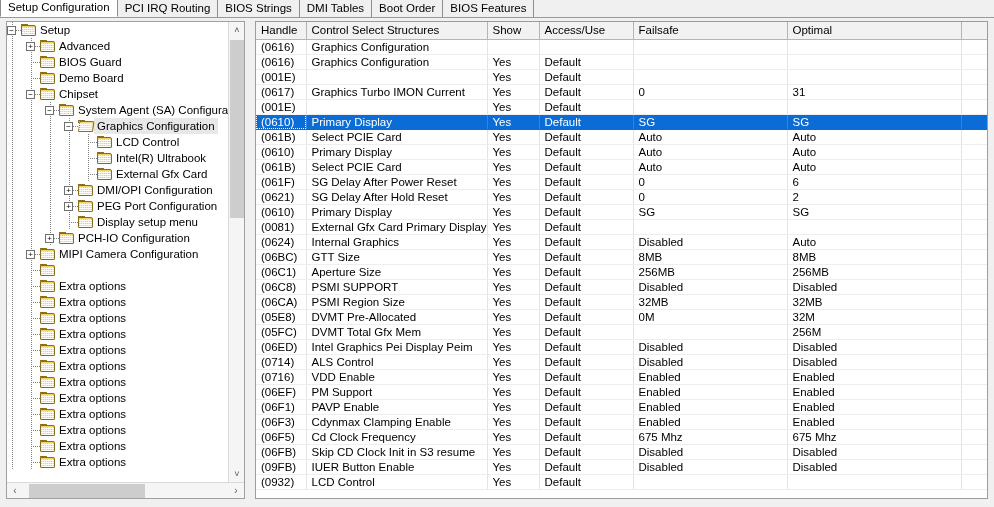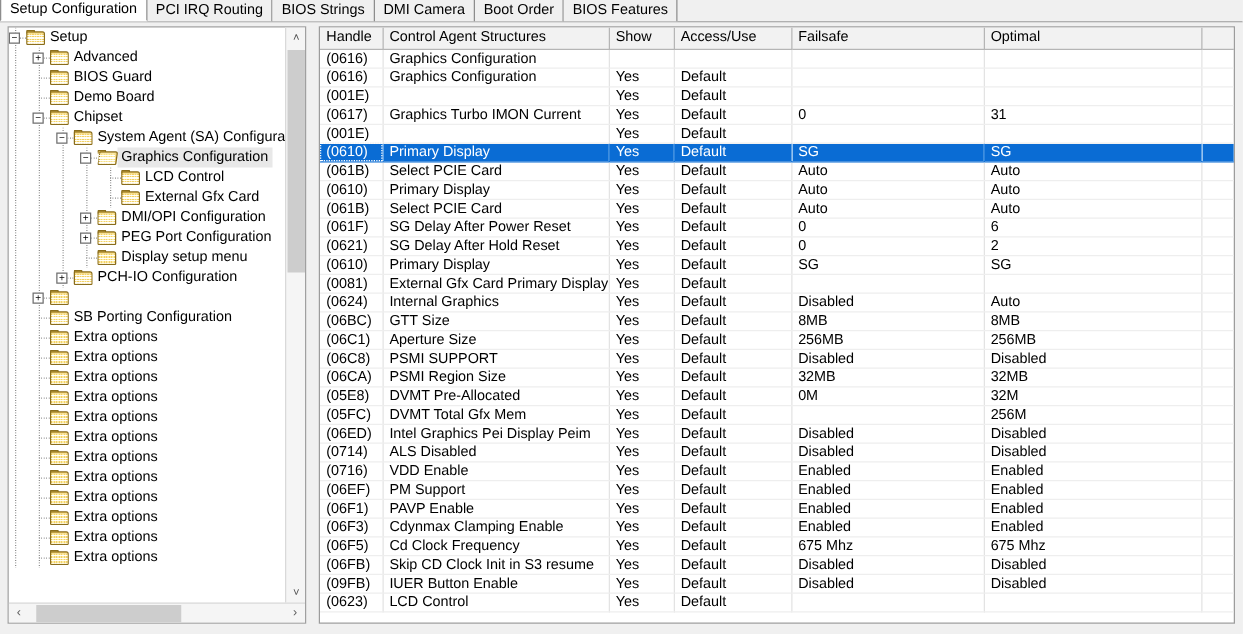--- a/index.html
+++ b/index.html
@@ -190,21 +190,21 @@
   .col-optimal  { width: 174px; }
   .col-pad      { width: 26px; }
 </style>
 </head>
 <body>
 
 <div id="tabbar">
     <div class="tab active">Setup Configuration</div>
     <div class="tab">PCI IRQ Routing</div>
     <div class="tab">BIOS Strings</div>
-    <div class="tab">DMI Camera</div>
+    <div class="tab">DMI Tables</div>
     <div class="tab">Boot Order</div>
     <div class="tab">BIOS Features</div>
   </div>
 
 <div id="workspace">
 
   <div id="treepane">
     <div id="treeclip">
         <div class="tnode">
           <div class="guide" style="left: 5px;"></div>
@@ -318,20 +318,35 @@
           <div class="guide" style="left: 43px;"></div>
           <div class="guide" style="left: 62px;"></div>
           <div class="guide" style="left: 81px;"></div>
           <div class="dash" style="left: 81px; width: 9px;"></div>
           <div style="width: 90px; flex: 0 0 90px; height: 1px;"></div>
           <div class="folder">
             <div class="tab-top"></div>
             <div class="back"></div>
             <div class="hatch"></div>
           </div>
+          <span class="glabel">Intel(R) Ultrabook</span>
+        </div>
+        <div class="tnode">
+          <div class="guide" style="left: 5px;"></div>
+          <div class="guide" style="left: 24px;"></div>
+          <div class="guide" style="left: 43px;"></div>
+          <div class="guide" style="left: 62px;"></div>
+          <div class="guide" style="left: 81px;"></div>
+          <div class="dash" style="left: 81px; width: 9px;"></div>
+          <div style="width: 90px; flex: 0 0 90px; height: 1px;"></div>
+          <div class="folder">
+            <div class="tab-top"></div>
+            <div class="back"></div>
+            <div class="hatch"></div>
+          </div>
           <span class="glabel">External Gfx Card</span>
         </div>
         <div class="tnode">
           <div class="guide" style="left: 5px;"></div>
           <div class="guide" style="left: 24px;"></div>
           <div class="guide" style="left: 43px;"></div>
           <div class="guide" style="left: 62px;"></div>
           <div class="dash" style="left: 62px; width: 9px;"></div>
           <div class="expander" style="left: 57px;">+</div>
           <div style="width: 71px; flex: 0 0 71px; height: 1px;"></div>
@@ -389,32 +404,32 @@
           <div class="guide" style="left: 5px;"></div>
           <div class="guide" style="left: 24px;"></div>
           <div class="dash" style="left: 24px; width: 9px;"></div>
           <div class="expander" style="left: 19px;">+</div>
           <div style="width: 33px; flex: 0 0 33px; height: 1px;"></div>
           <div class="folder">
             <div class="tab-top"></div>
             <div class="back"></div>
             <div class="hatch"></div>
           </div>
-        </div>
-        <div class="tnode">
-          <div class="guide" style="left: 5px;"></div>
-          <div class="guide" style="left: 24px;"></div>
-          <div class="dash" style="left: 24px; width: 9px;"></div>
-          <div style="width: 33px; flex: 0 0 33px; height: 1px;"></div>
-          <div class="folder">
-            <div class="tab-top"></div>
-            <div class="back"></div>
-            <div class="hatch"></div>
-          </div>
-          <span class="glabel">SB Porting Configuration</span>
+          <span class="glabel">MIPI Camera Configuration</span>
+        </div>
+        <div class="tnode">
+          <div class="guide" style="left: 5px;"></div>
+          <div class="guide" style="left: 24px;"></div>
+          <div class="dash" style="left: 24px; width: 9px;"></div>
+          <div style="width: 33px; flex: 0 0 33px; height: 1px;"></div>
+          <div class="folder">
+            <div class="tab-top"></div>
+            <div class="back"></div>
+            <div class="hatch"></div>
+          </div>
         </div>
         <div class="tnode">
           <div class="guide" style="left: 5px;"></div>
           <div class="guide" style="left: 24px;"></div>
           <div class="dash" style="left: 24px; width: 9px;"></div>
           <div style="width: 33px; flex: 0 0 33px; height: 1px;"></div>
           <div class="folder">
             <div class="tab-top"></div>
             <div class="back"></div>
             <div class="hatch"></div>
@@ -575,21 +590,21 @@
           <col class="col-name">
           <col class="col-show">
         <col class="col-access">
           <col class="col-failsafe">
           <col class="col-optimal">
           <col class="col-pad">
       </colgroup>
       <thead>
           <tr id="hdrrow">
             <th>Handle</th>
-            <th>Control Agent Structures</th>
+            <th>Control Select Structures</th>
             <th>Show</th>
             <th>Access/Use</th>
             <th>Failsafe</th>
             <th>Optimal</th>
             <th></th>
           </tr>
         </thead>
       <tbody id="tbody">
           <tr class="row">
             <td class="c0">(0616)</td>
@@ -775,21 +790,21 @@
             <td class="c0">(06ED)</td>
             <td class="c1">Intel Graphics Pei Display Peim</td>
             <td class="c2">Yes</td>
             <td class="c3">Default</td>
             <td class="c4">Disabled</td>
             <td class="c5">Disabled</td>
             <td></td>
           </tr>
           <tr class="row">
             <td class="c0">(0714)</td>
-            <td class="c1">ALS Disabled</td>
+            <td class="c1">ALS Control</td>
             <td class="c2">Yes</td>
             <td class="c3">Default</td>
             <td class="c4">Disabled</td>
             <td class="c5">Disabled</td>
             <td></td>
           </tr>
           <tr class="row">
             <td class="c0">(0716)</td>
             <td class="c1">VDD Enable</td>
             <td class="c2">Yes</td>
@@ -846,21 +861,21 @@
           <tr class="row">
             <td class="c0">(09FB)</td>
             <td class="c1">IUER Button Enable</td>
             <td class="c2">Yes</td>
             <td class="c3">Default</td>
             <td class="c4">Disabled</td>
             <td class="c5">Disabled</td>
             <td></td>
           </tr>
           <tr class="row">
-            <td class="c0">(0623)</td>
+            <td class="c0">(0932)</td>
             <td class="c1">LCD Control</td>
             <td class="c2">Yes</td>
             <td class="c3">Default</td>
             <td class="c4"></td>
             <td class="c5"></td>
             <td></td>
           </tr>
         </tbody>
     </table>
   </div>

